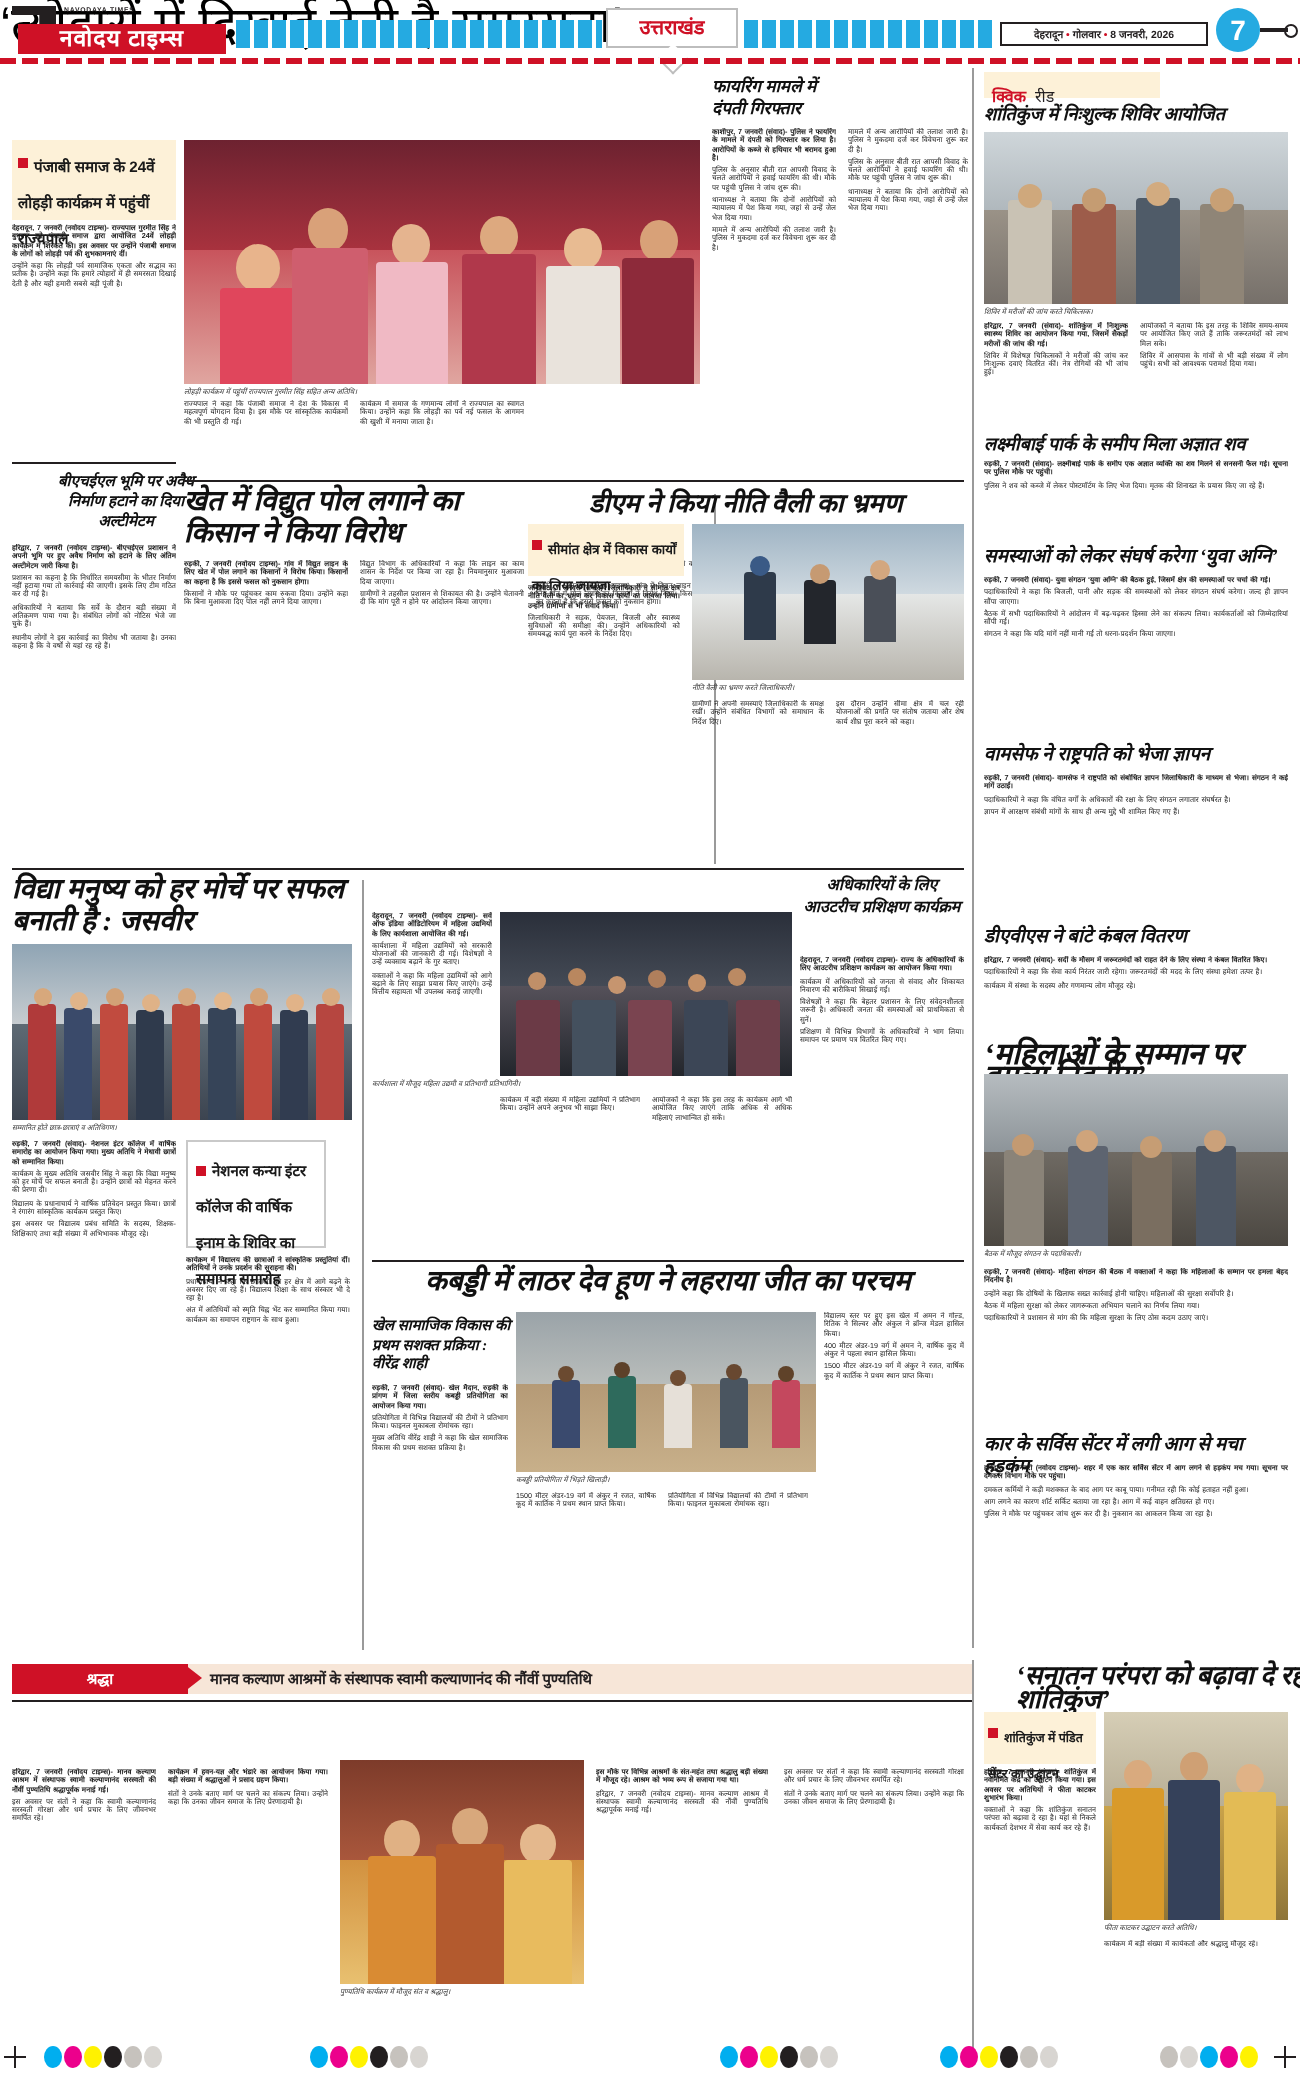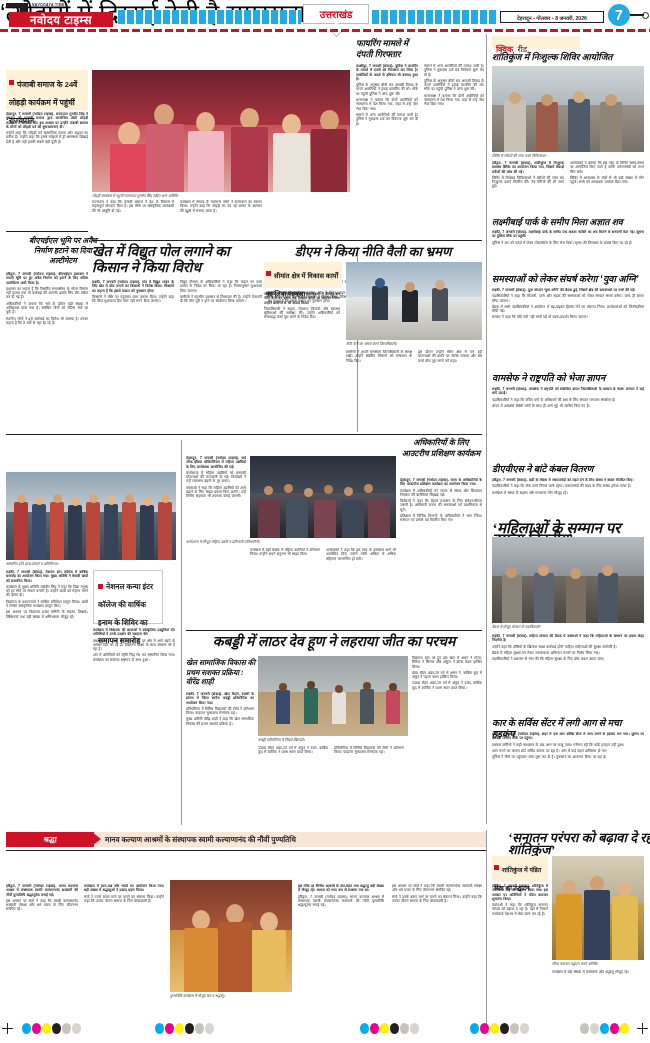--- a/index.html
+++ b/index.html
@@ -238,20 +238,21 @@
   </div>
   <div class="bodytext" style="left:346px; top:350px; width:66px; height:80px;">
     <p>ग्रामीणों ने अपनी समस्याएं जिलाधिकारी के समक्ष रखीं। उन्होंने संबंधित विभागों को समाधान के निर्देश दिए।</p>
   </div>
   <div class="bodytext" style="left:418px; top:350px; width:64px; height:80px;">
     <p>इस दौरान उन्होंने सीमा क्षेत्र में चल रही योजनाओं की प्रगति पर संतोष जताया और शेष कार्य शीघ्र पूरा करने को कहा।</p>
   </div>
 
   <div class="hrule" style="left:6px; top:434px; width:476px;"></div>
 
+  <div class="hl-col" style="left:6px; top:438px; width:170px; font-size:14px; line-height:16px;">विद्या मनुष्य को हर मोर्चे पर सफल बनाती है : जसवीर</div>
   <div class="photo ph-group" style="left:6px; top:472px; width:170px; height:88px;">
     <div class="sky"></div>
     <div class="ground"></div>
     <div class="fig" style="left:8px; top:30px; width:14px; height:58px; background:#b03a3a;"></div>
     <div class="head" style="left:11px; top:22px; width:9px; height:9px; background:#d7a87c;"></div>
     <div class="fig" style="left:26px; top:32px; width:14px; height:56px; background:#3a4a6a;"></div>
     <div class="head" style="left:29px; top:24px; width:9px; height:9px; background:#e0b489;"></div>
     <div class="fig" style="left:44px; top:30px; width:14px; height:58px; background:#c14b3f;"></div>
     <div class="head" style="left:47px; top:22px; width:9px; height:9px; background:#d2a176;"></div>
     <div class="fig" style="left:62px; top:33px; width:14px; height:55px; background:#2f3a4c;"></div>

